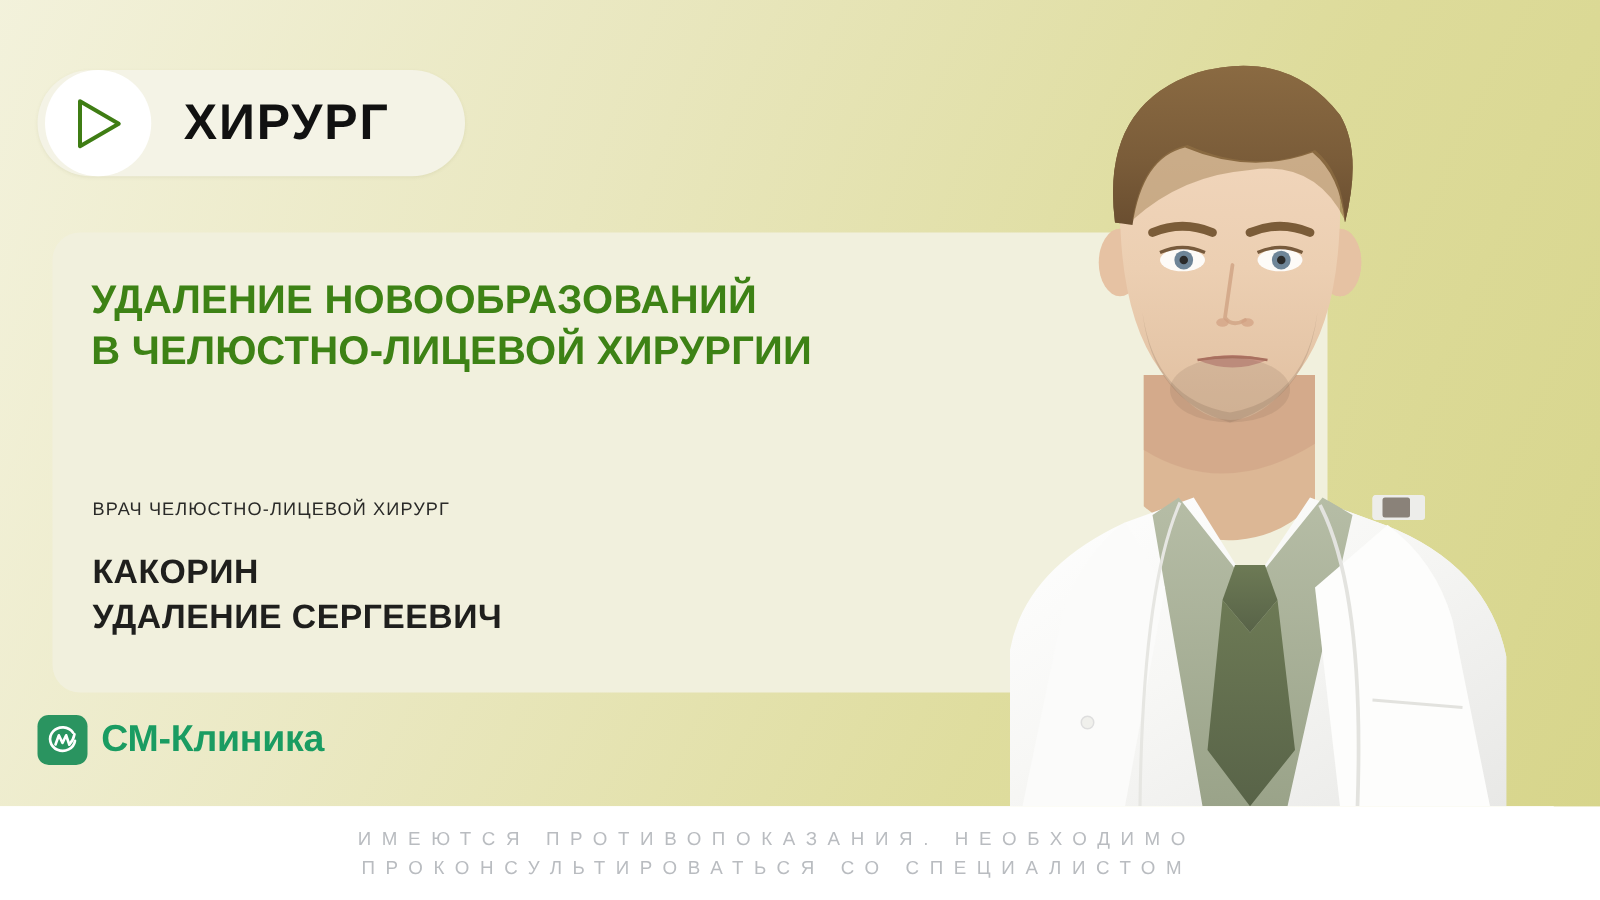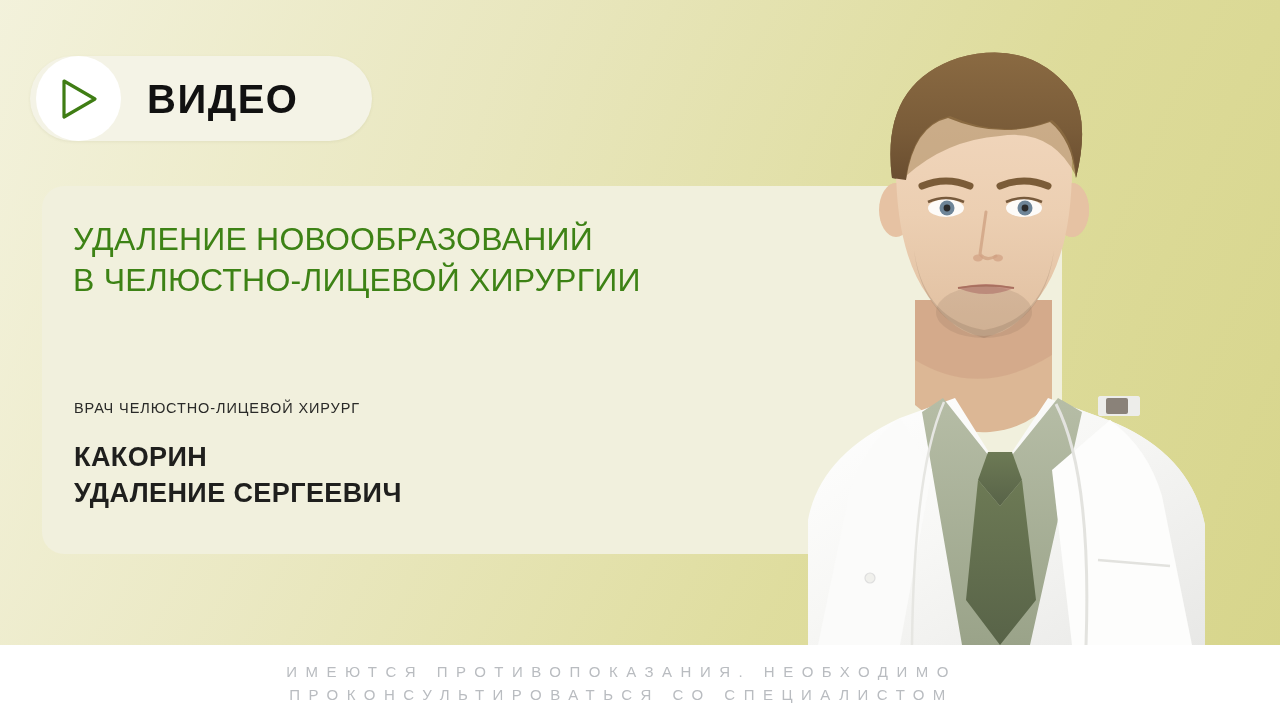--- a/index.html
+++ b/index.html
@@ -64,21 +64,21 @@
   }
   .card-mask {
     position:absolute; left:740px; top:186px;
     width:540px; height:368px;
     overflow:hidden;
   }
 
   .title {
     position:absolute; left:73px; top:219px;
     width:720px;
-    font-size:32px; font-weight:normal; line-height:1.28;
+    font-size:32px; font-weight:bold; line-height:1.28;
     color:#3d8215; letter-spacing:.2px;
   }
   .title .l2 { display:block; }
 
   .role {
     position:absolute; left:74px; top:400px;
     font-size:14.5px; font-weight:400; letter-spacing:.9px;
     color:#2a2a28;
   }
   .doctor-name {
@@ -275,22 +275,32 @@
     <span>КАКОРИН</span>
     <span class="n2">УДАЛЕНИЕ СЕРГЕЕВИЧ</span>
   </div>
 
   <div class="video-badge">
     <div class="play-circle">
       <svg width="44" height="46" viewBox="0 0 44 46">
         <path d="M7 5 L38 23 L7 41 Z" fill="none" stroke="#3f7d14" stroke-width="3.2" stroke-linejoin="round"></path>
       </svg>
     </div>
-    <span class="video-label">ВИДЕО</span>
-  </div>
-
+    <span class="video-label">ХИРУРГ</span>
+  </div>
+
+  <div class="logo">
+    <div class="logo-mark">
+      <svg width="28" height="28" viewBox="0 0 28 28">
+        <path d="M22.5 8.2 A10 9.4 0 1 0 24 14.6" fill="none" stroke="#ffffff" stroke-width="2.1" stroke-linecap="round"></path>
+        <path d="M8.4 17.6 L11.1 10.2 L14 16.4 L16.9 10.2 L19.4 17.6" fill="none" stroke="#ffffff" stroke-width="2.1" stroke-linecap="round" stroke-linejoin="round"></path>
+        <path d="M19.4 17.6 Q22.6 14.4 23.6 9.4" fill="none" stroke="#ffffff" stroke-width="2.1" stroke-linecap="round"></path>
+      </svg>
+    </div>
+    <span class="logo-text">СМ-Клиника</span>
+  </div>
 
   <div class="disclaimer">
     <div>ИМЕЮТСЯ ПРОТИВОПОКАЗАНИЯ. НЕОБХОДИМО</div>
     <div>ПРОКОНСУЛЬТИРОВАТЬСЯ СО СПЕЦИАЛИСТОМ</div>
   </div>
 
 </div>
 
 </body></html>

